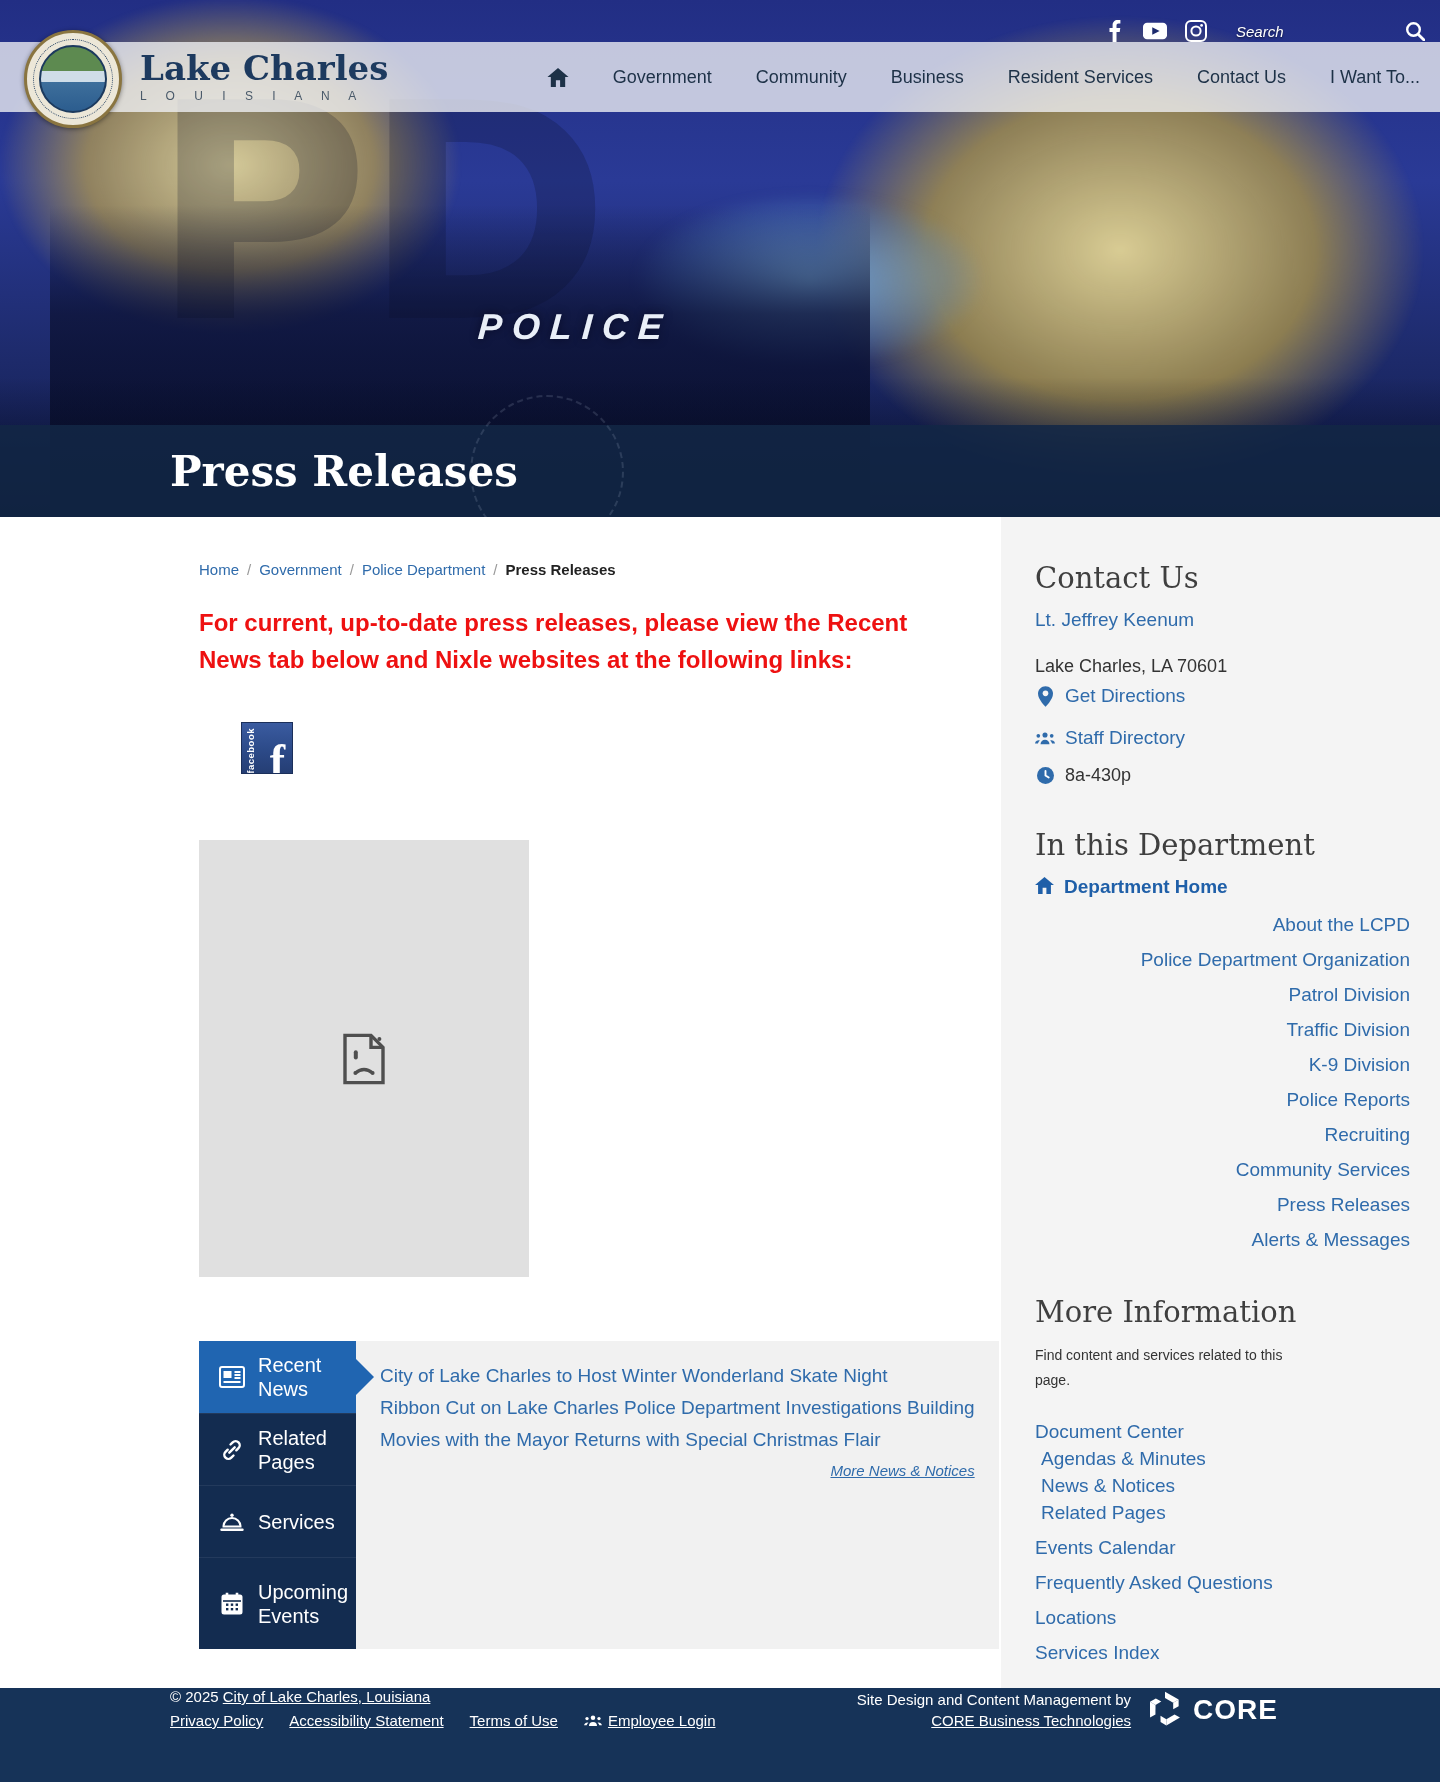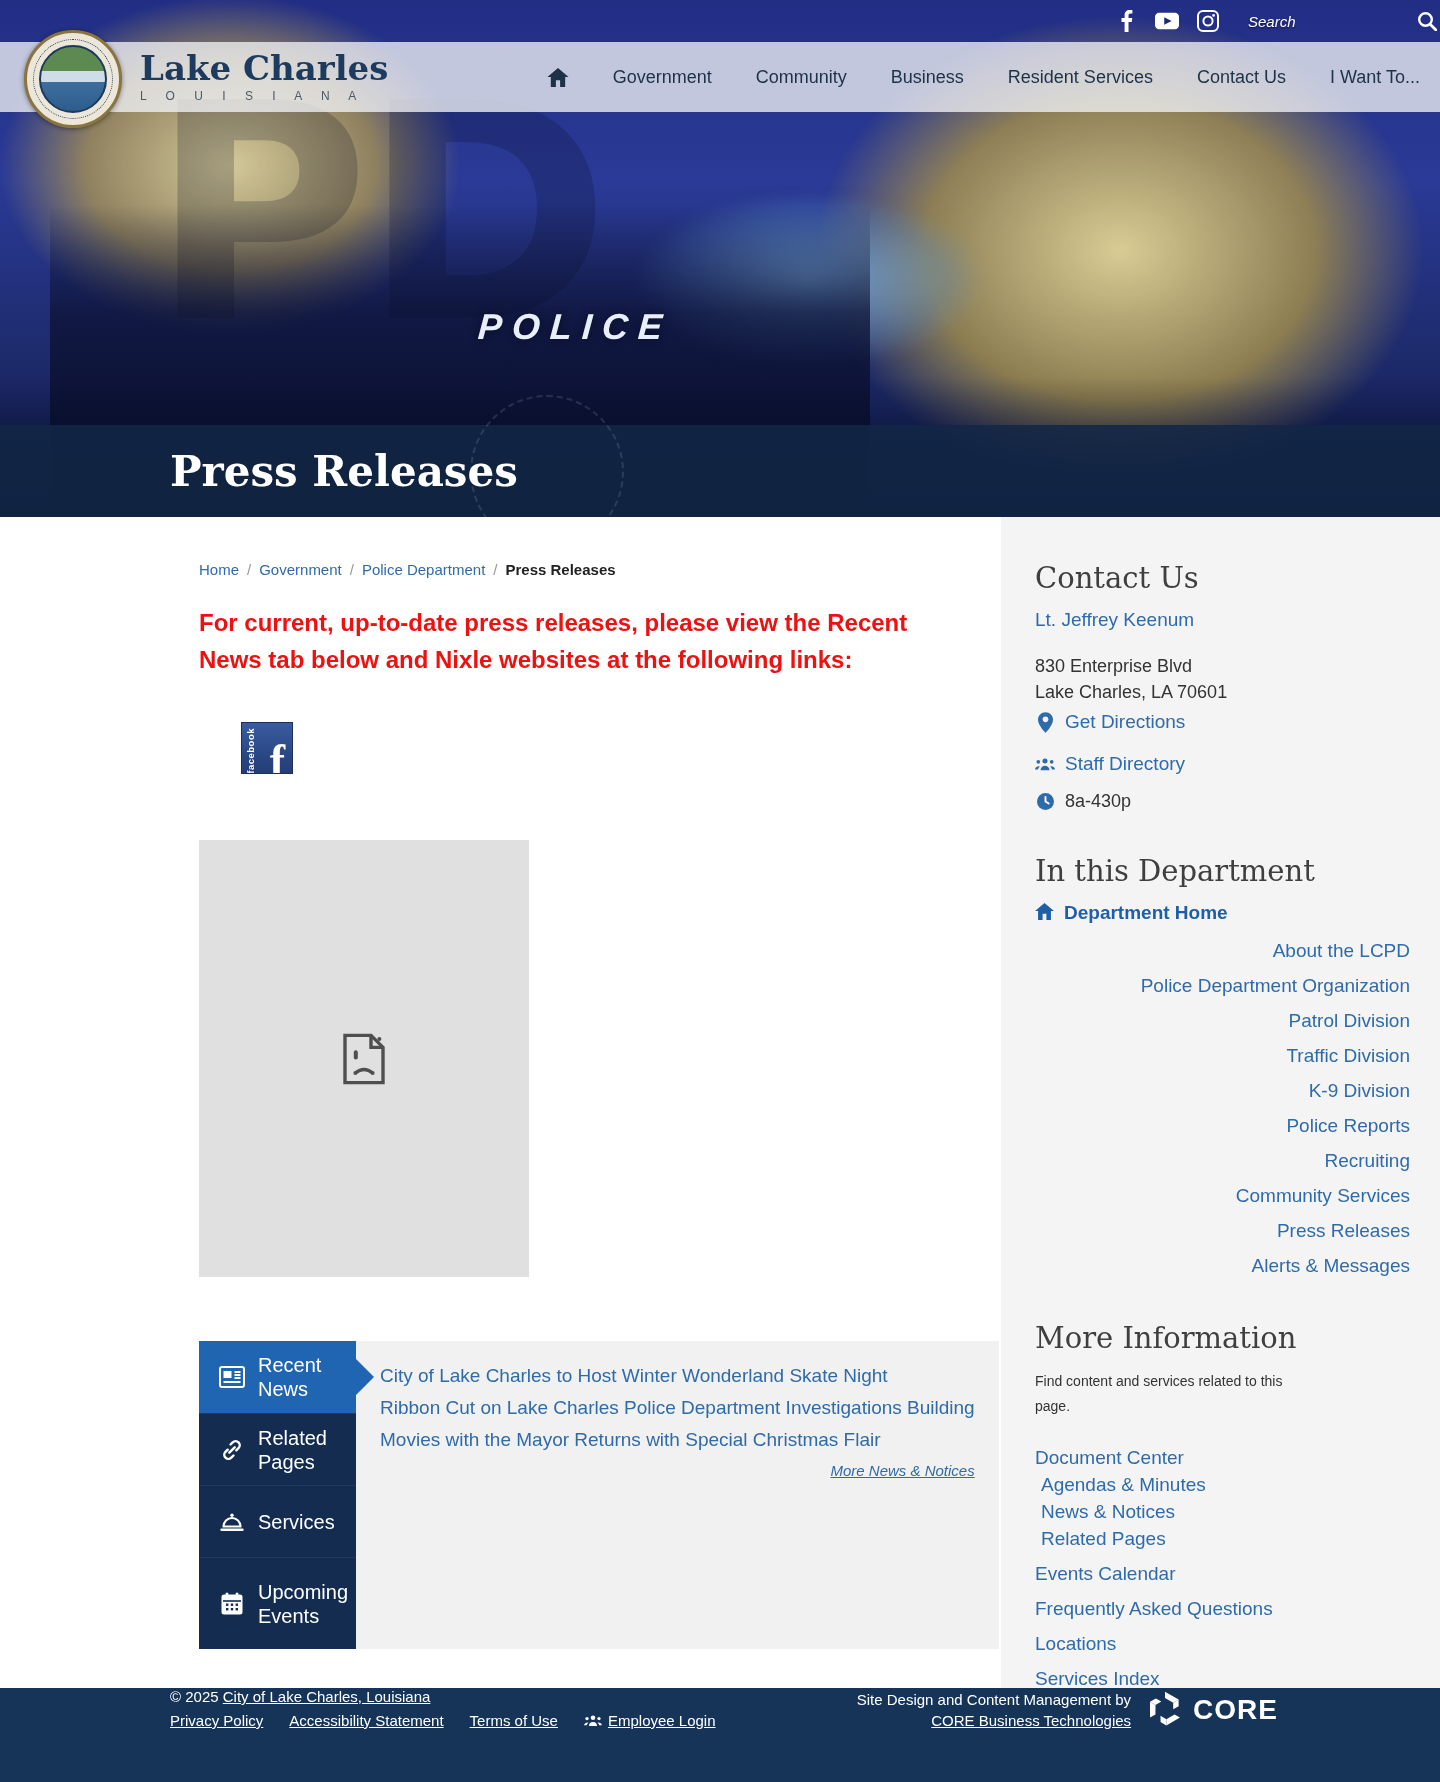--- a/index.html
+++ b/index.html
@@ -18,22 +18,22 @@
   .bg-sky { left:590px; top:170px; width:440px; height:220px;
     background:radial-gradient(closest-side, rgba(130,185,228,0.85), rgba(90,140,200,0.35) 60%, rgba(0,0,0,0) 80%); filter:blur(5px); }
   .bg-car { left:50px; top:205px; width:820px; height:312px;
     background:linear-gradient(180deg, rgba(10,16,48,0) 0%, rgba(12,18,52,0.75) 35%, #0a1030 85%); }
   .bg-bottom { left:0; right:0; bottom:0; height:140px; background:linear-gradient(180deg, rgba(5,10,30,0) 0%, rgba(5,10,30,0.85) 100%); }
   .bg-letters { left:150px; top:40px; font-size:300px; font-weight:800; letter-spacing:-8px;
     color:rgba(8,12,38,0.22); font-family:"DejaVu Sans", sans-serif; }
   .police-text { position:absolute; left:478px; top:306px; font-size:36px; font-weight:700; font-style:italic;
     letter-spacing:10px; color:#e9eff8; text-shadow:0 0 8px rgba(0,0,20,0.6); transform:skewX(-4deg); }
 
-  .topbar { position:absolute; top:0; left:0; right:0; height:42px; display:flex; align-items:center;
-    justify-content:flex-end; padding-right:2px; z-index:5; }
+  .topbar { position:absolute; top:10px; left:0; right:0; height:42px; display:flex; align-items:center;
+    justify-content:flex-end; padding-right:14px; z-index:5; }
   .social { display:flex; align-items:center; gap:17px; margin-right:28px; }
   .social a { display:flex; align-items:center; justify-content:center; width:24px; height:24px; }
   .search-label { font-style:italic; font-size:15px; color:#fff; width:168px;
     text-shadow:0 1px 2px rgba(0,0,0,0.6); }
   .search-btn { display:flex; align-items:center; justify-content:center; width:22px; height:22px; }
 
   .navbar { position:absolute; top:42px; left:0; right:0; height:70px; background:rgba(240,241,245,0.78);
     display:flex; align-items:center; z-index:4; }
   .seal { position:absolute; left:24px; top:-12px; width:98px; height:98px; border-radius:50%;
     background:#ece7d8; border:3px solid #8a7540; box-shadow:0 1px 5px rgba(0,0,0,0.45); }
@@ -274,21 +274,20 @@
           <a href="#" class="news-link">Movies with the Mayor Returns with Special Christmas Flair</a>
           <a href="#" class="more-link">More News &amp; Notices</a>
         </div>
       </div>
     </div>
 
     <aside class="sidebar">
       <h2>Contact Us</h2>
       <a href="#" class="s-link contact-name">Lt. Jeffrey Keenum</a>
       <div class="address">
-        <div>830 Enterprise Blvd</div>
         <div>Lake Charles, LA 70601</div>
       </div>
       <div class="icon-row" style="margin-top:6px;text-align:center;">
         <span class="ricon">
           <svg width="15" height="21" viewBox="0 0 16 22">
               <path d="M8 0 C3.6 0 0 3.6 0 8 c0 6 8 14 8 14 s8-8 8-14 C16 3.6 12.4 0 8 0 z" fill="#2f6bab"></path>
               <circle cx="8" cy="7.6" r="3" fill="#f4f4f4"></circle>
             </svg>
         </span>
         <a href="#" class="s-link">Get Directions</a>

